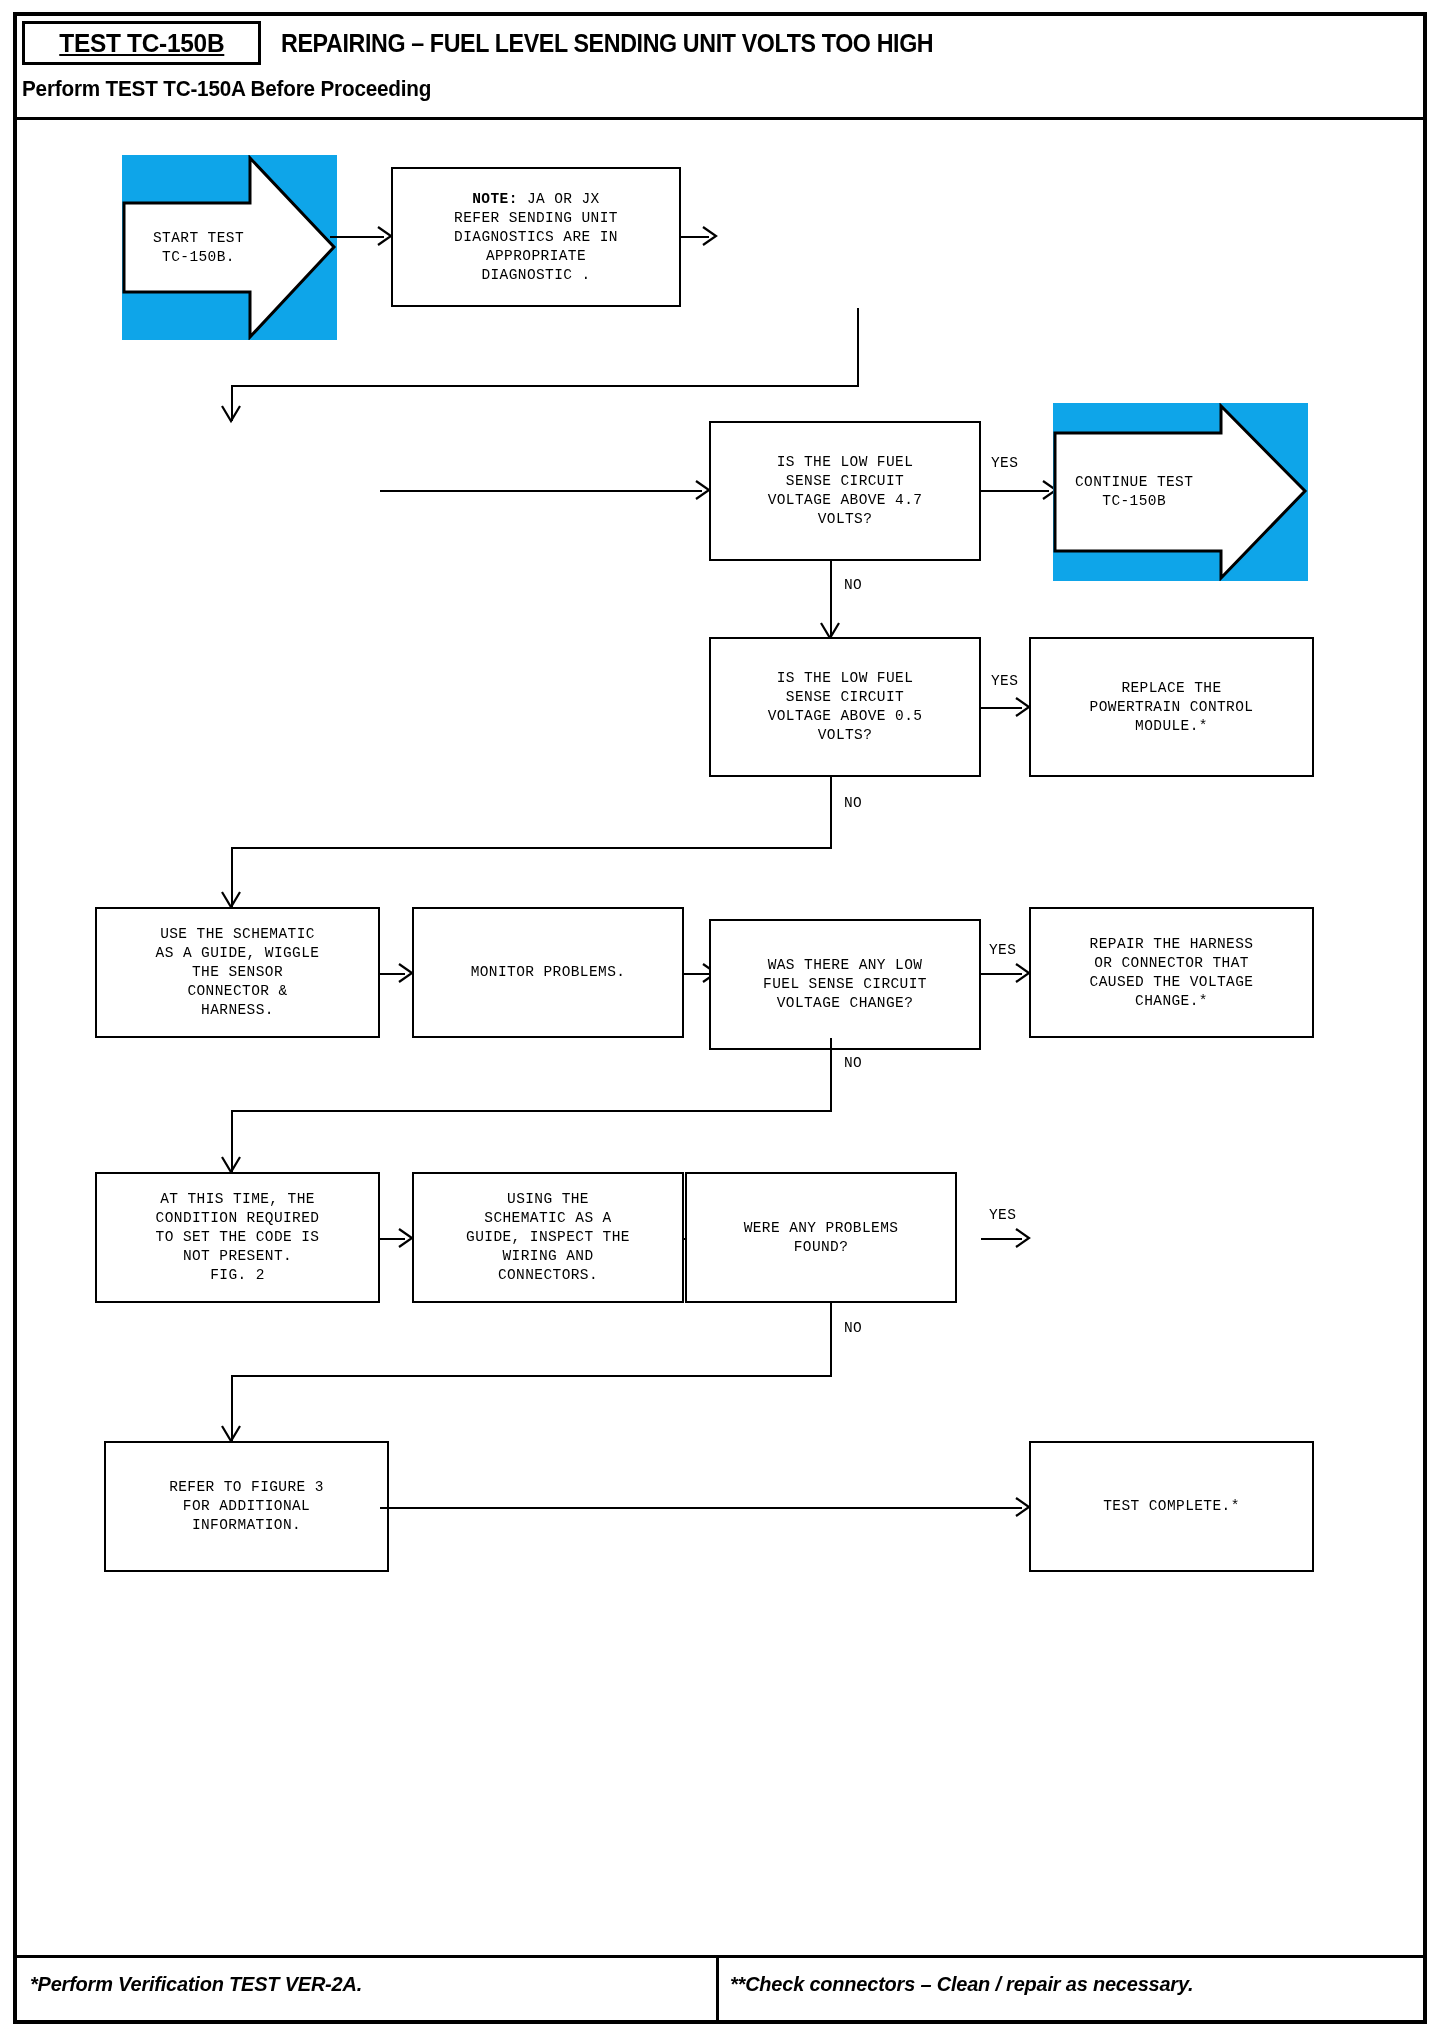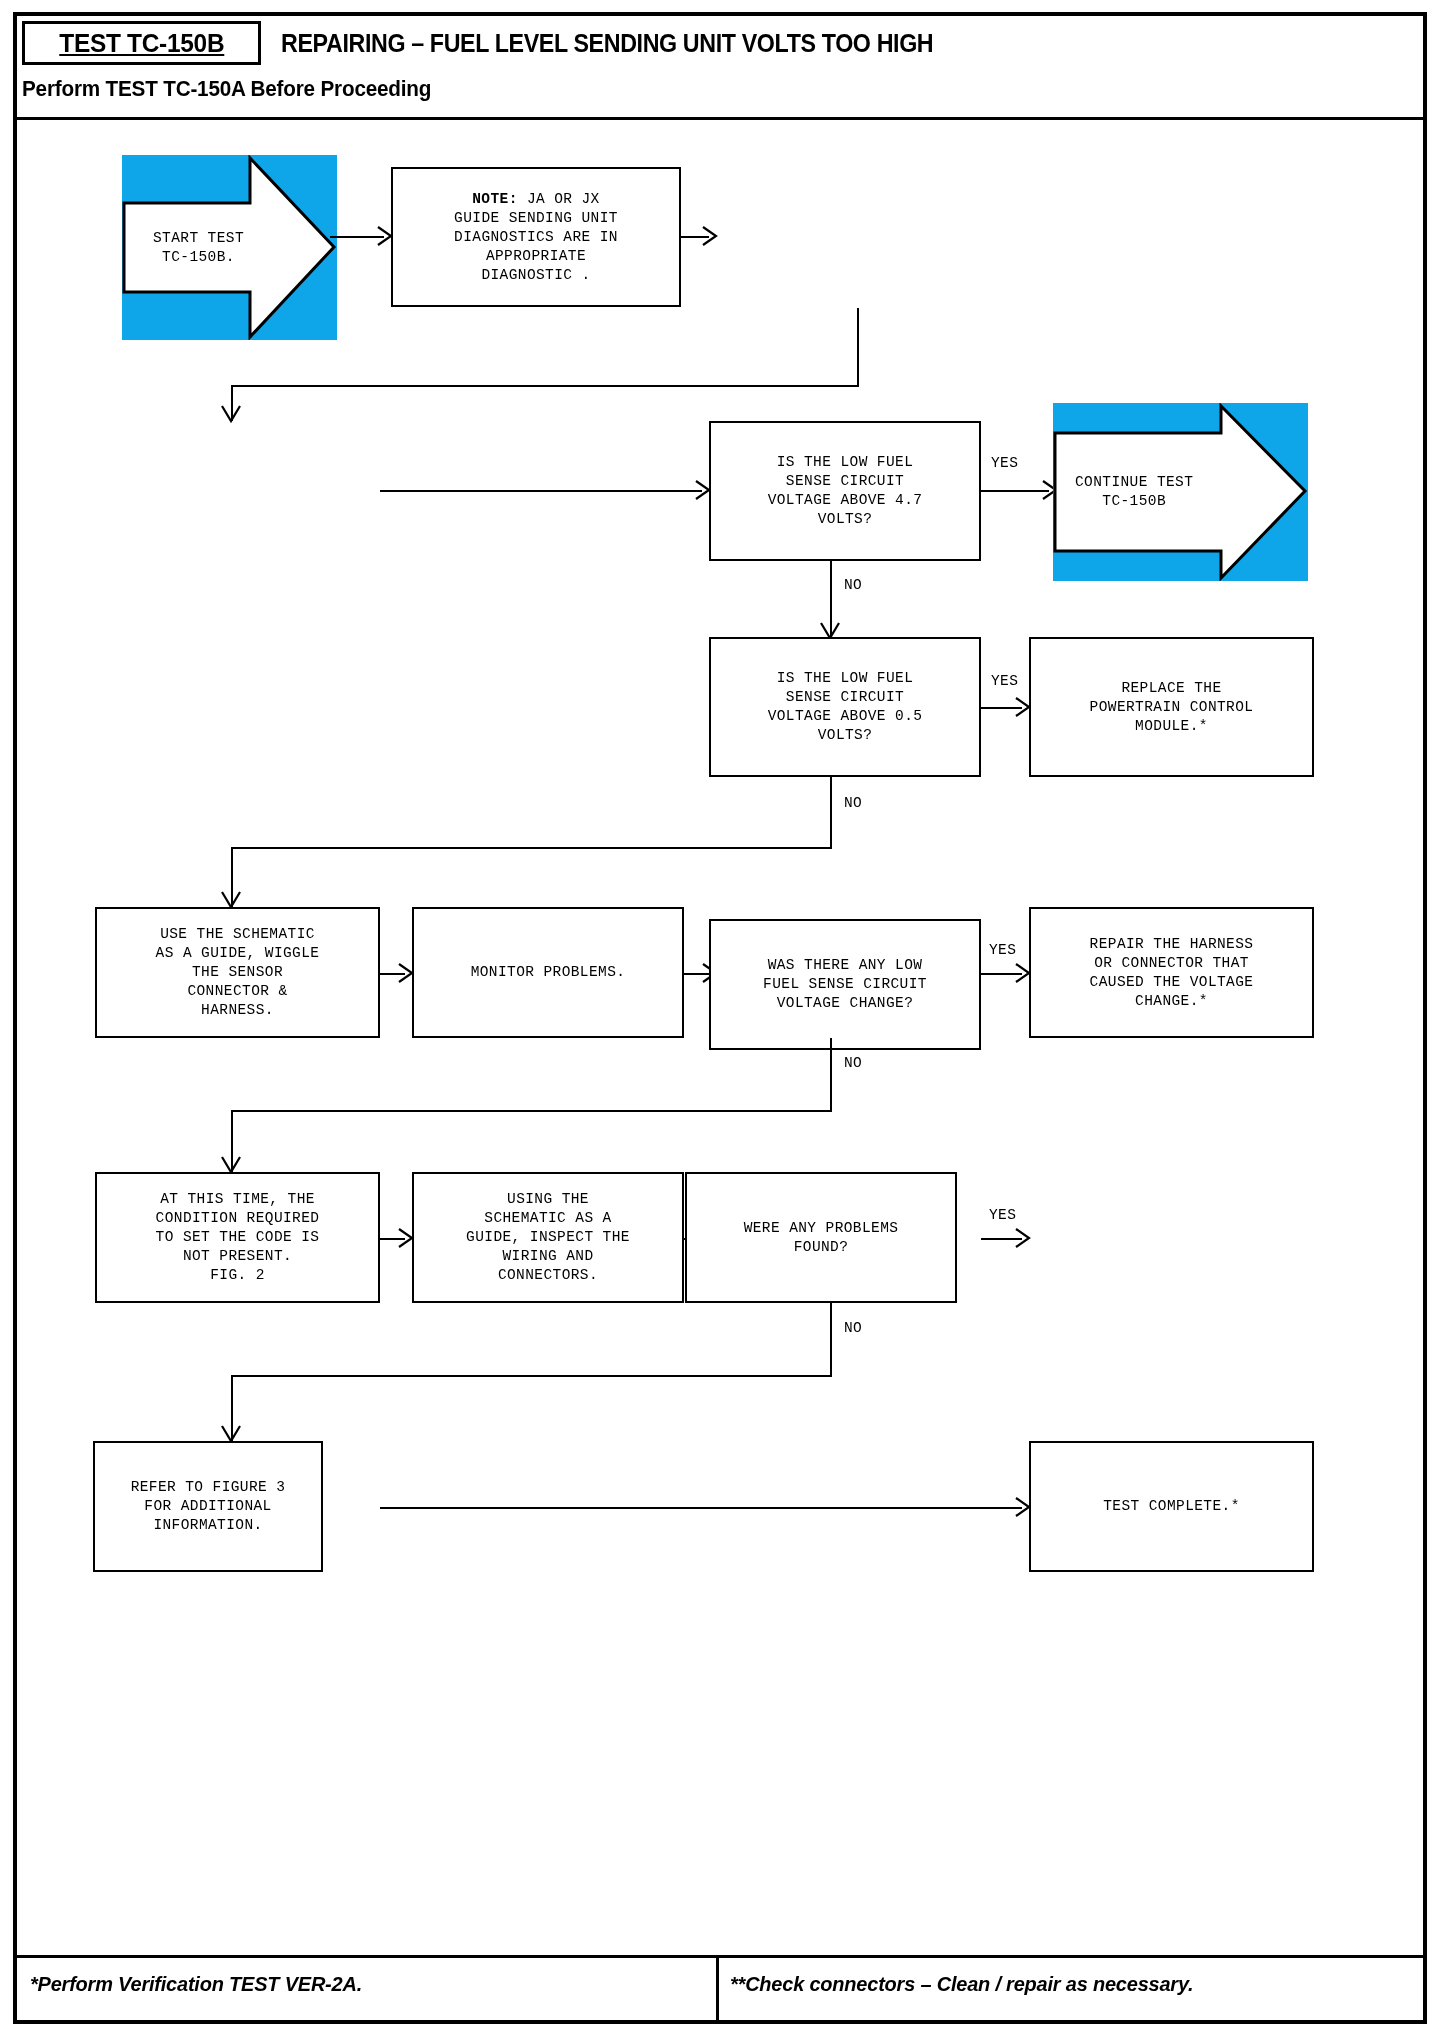--- a/index.html
+++ b/index.html
@@ -176,21 +176,21 @@
 
   <div class="ln-h" style="left:330px; top:236px; width:54px;"></div>
   <div class="arrowhead" style="left:378px; top:227px;">
     <svg width="14" height="18" viewBox="0 0 14 18">
         <path d="M0,0 L13,9 L0,18" fill="none" stroke="#000" stroke-width="2.2"></path>
       </svg>
   </div>
 
   <div class="fbox note" style="left:391px; top:167px; width:290px; height:140px;">
     <div><b>NOTE:</b><span> JA OR JX
-GUIDE SENDING UNIT
+REFER SENDING UNIT
 DIAGNOSTICS ARE IN
 APPROPRIATE
 DIAGNOSTIC .</span></div>
   </div>
 
   <div class="ln-h" style="left:681px; top:236px; width:28px;"></div>
   <div class="arrowhead" style="left:703px; top:227px;">
     <svg width="14" height="18" viewBox="0 0 14 18">
         <path d="M0,0 L13,9 L0,18" fill="none" stroke="#000" stroke-width="2.2"></path>
       </svg>
@@ -360,21 +360,21 @@
   <div class="edge-label" style="left:843px; top:1320px;">NO</div>
   <div class="ln-v" style="left:830px; top:1303px; height:74px;"></div>
   <div class="ln-h" style="left:231px; top:1375px; width:601px;"></div>
   <div class="ln-v" style="left:231px; top:1375px; height:66px;"></div>
   <div class="arrowhead" style="left:222px; top:1426px;">
     <svg width="18" height="16" viewBox="0 0 18 16">
         <path d="M0,0 L9,15 L18,0" fill="none" stroke="#000" stroke-width="2.2"></path>
       </svg>
   </div>
 
-  <div class="fbox" style="left:93px; top:1441px; width:230px; height:131px;">REFER TO FIGURE 3
+  <div class="fbox" style="left:104px; top:1441px; width:285px; height:131px;">REFER TO FIGURE 3
 FOR ADDITIONAL
 INFORMATION.</div>
 
   <div class="ln-h" style="left:380px; top:1507px; width:642px;"></div>
   <div class="arrowhead" style="left:1016px; top:1498px;">
     <svg width="14" height="18" viewBox="0 0 14 18">
         <path d="M0,0 L13,9 L0,18" fill="none" stroke="#000" stroke-width="2.2"></path>
       </svg>
   </div>
 

